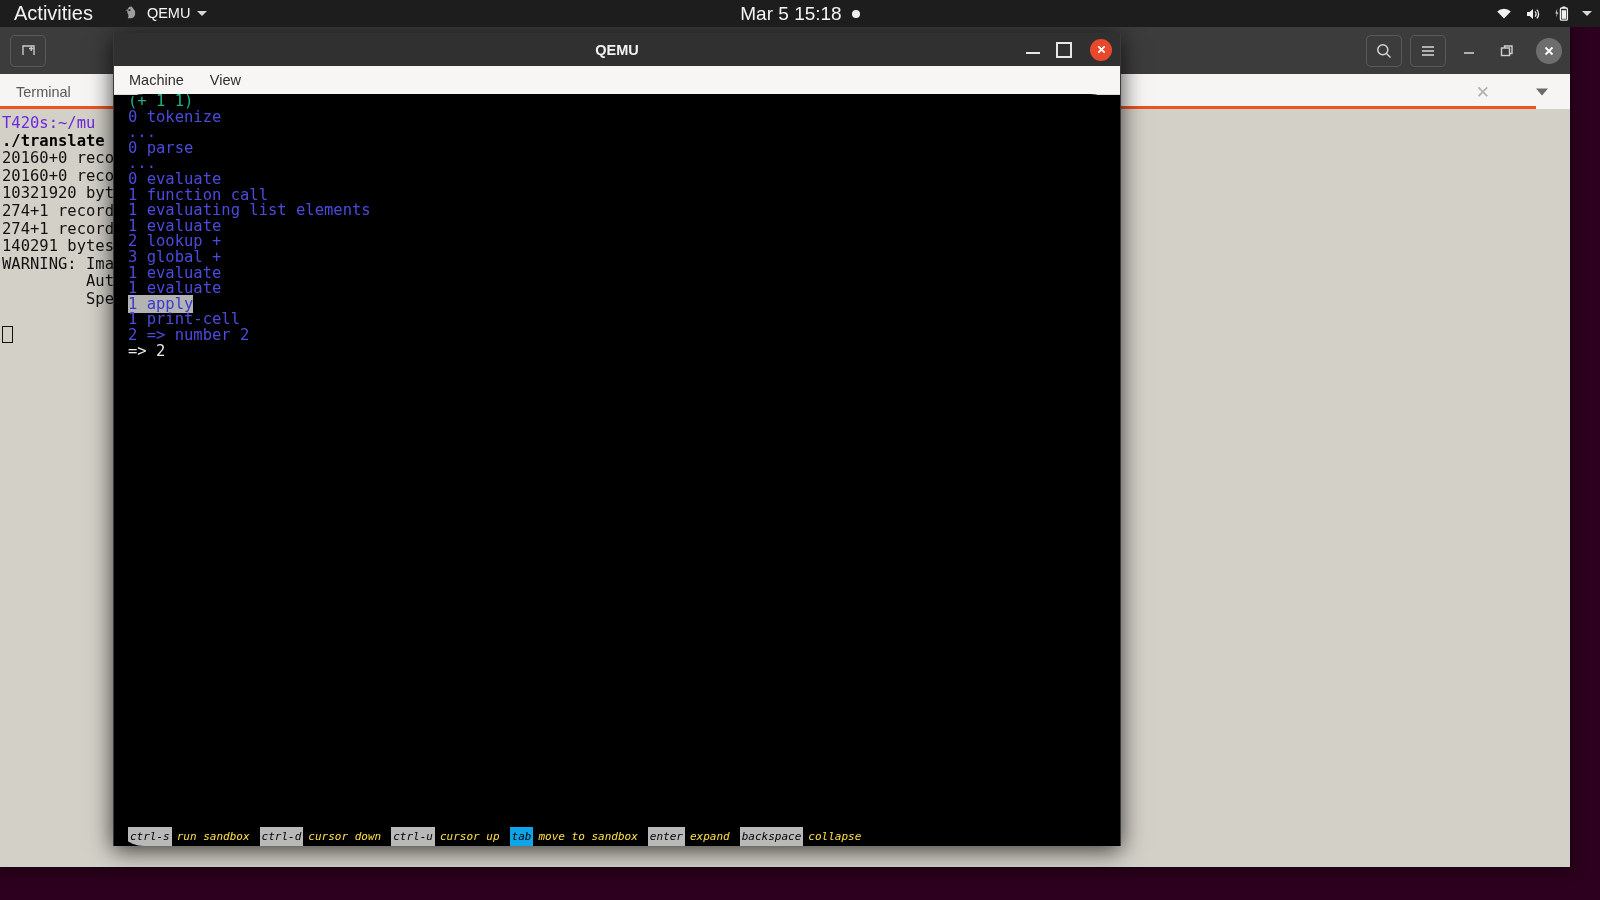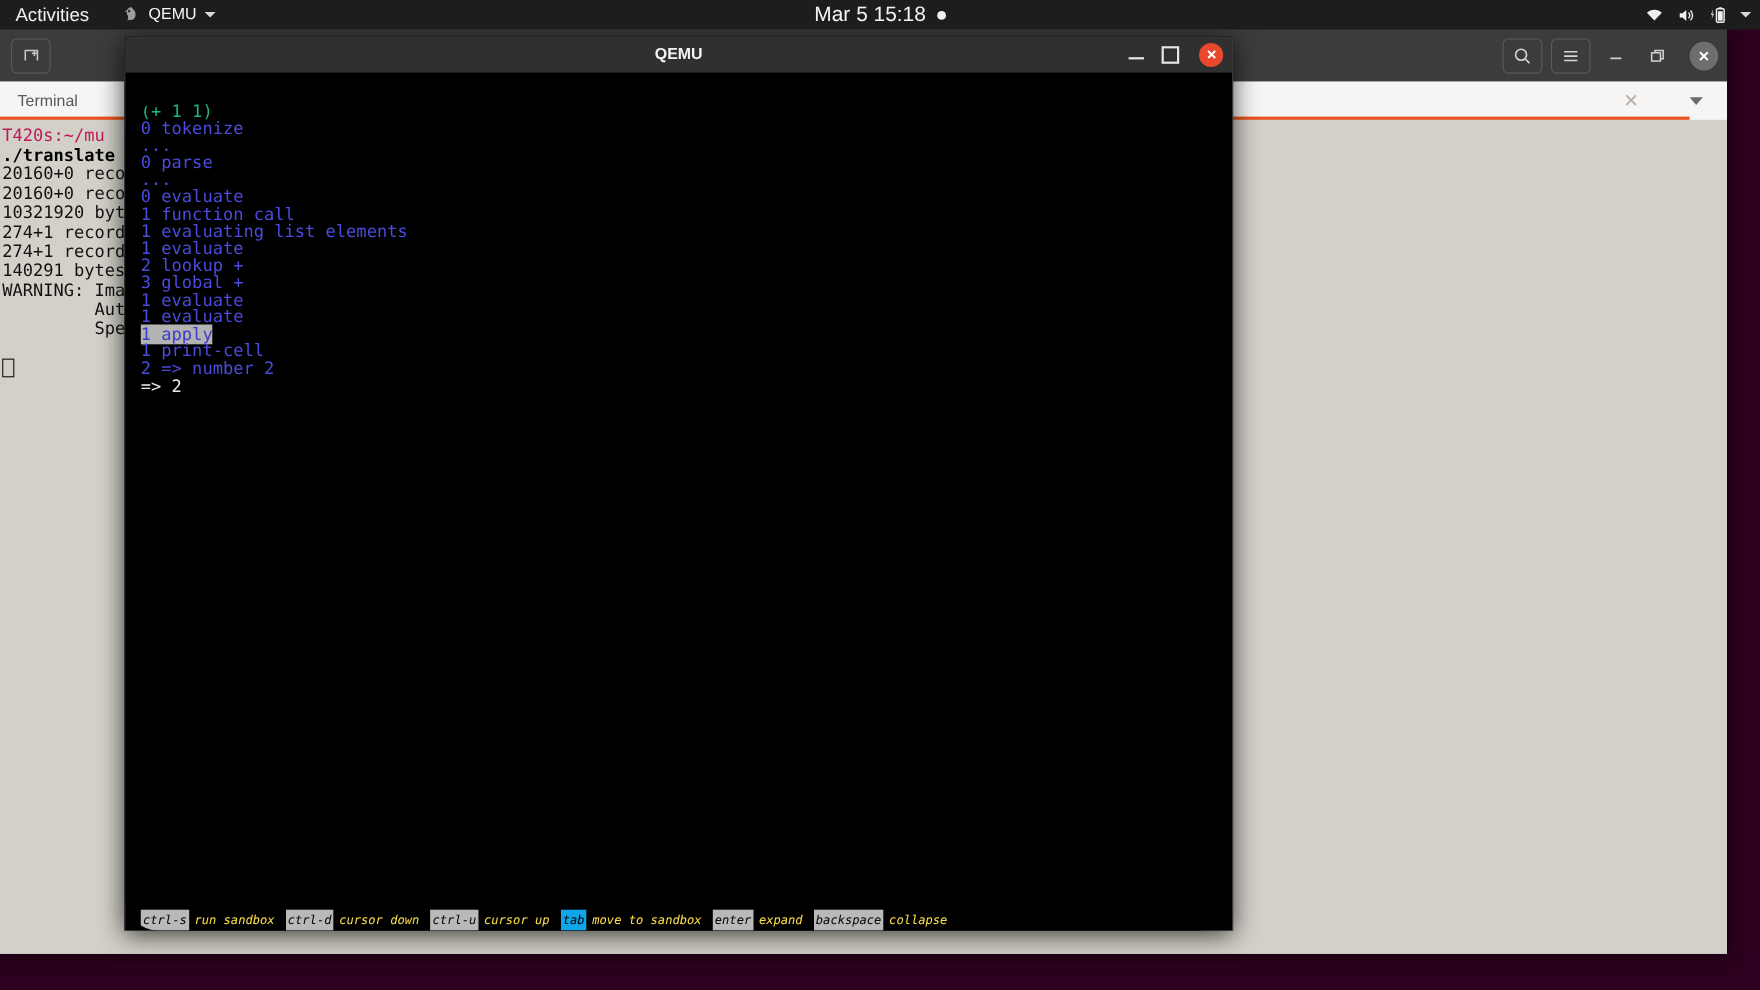--- a/index.html
+++ b/index.html
@@ -23,21 +23,21 @@
     background: #1d1d1d;
     display: flex; align-items: center;
     color: #ffffff;
     font-size: 14px;
     z-index: 100;
   }
   #activities {
     padding: 0 10px 0 14px;
     line-height: 27px;
     color: #f2f2f2;
-    font-size: 17px;
+    font-size: 20px;
   }
   #app-menu {
     display: flex; align-items: center; gap: 7px;
     padding: 0 8px; margin-left: 12px;
     line-height: 27px;
   }
   #app-menu .appname { font-size: 14.5px; color: #f7f7f7; }
   .parrot-icon { width: 17px; height: 17px; position: relative; display:inline-block; }
   .parrot-icon svg { display:block; }
   .caret-down {
@@ -140,21 +140,21 @@
     background: #d3d0c8;
     color: #111111;
     font-family: "DejaVu Sans Mono", "Liberation Mono", monospace;
     font-size: 15.5px;
     line-height: 17.6px;
     padding: 6px 0 0 2px;
     box-sizing: border-box;
     white-space: pre;
     overflow: hidden;
   }
-  #bg-term .host { color: #be185d; text-align: right; }
+  #bg-term .host { color: #6d28d9; text-align: right; }
   #bg-term .cmd { color: #000000; font-weight: bold; }
   #bg-cursor {
     display: inline-block;
     width: 9px; height: 15px;
     border: 1.5px solid #111;
     background: transparent;
     vertical-align: -2px;
   }
 
   
@@ -374,20 +374,24 @@
         <span id="qemu-min"></span>
         <span id="qemu-max"></span>
         <span id="qemu-close">
           <svg width="13" height="13" viewBox="0 0 13 13">
             <path d="M3.3 3.3 L9.7 9.7 M9.7 3.3 L3.3 9.7" stroke="#ffffff" stroke-width="1.8"></path>
           </svg>
         </span>
       </div>
     </div>
 
+    <div id="qemu-menubar">
+      <span class="qemu-menu-item">Machine</span>
+      <span class="qemu-menu-item">View</span>
+    </div>
 
     <div id="qemu-screen">
       <div id="qemu-console" style="left:14px; top:0;"><div class="ln"><span class="c-green">(+ 1 1)</span></div><div class="ln"><span class="c-blue">0 tokenize</span></div><div class="ln"><span class="c-blue">...</span></div><div class="ln"><span class="c-blue">0 parse</span></div><div class="ln"><span class="c-blue">...</span></div><div class="ln"><span class="c-blue">0 evaluate</span></div><div class="ln"><span class="c-blue">1 function call</span></div><div class="ln"><span class="c-blue">1 evaluating list elements</span></div><div class="ln"><span class="c-blue">1 evaluate</span></div><div class="ln"><span class="c-blue">2 lookup +</span></div><div class="ln"><span class="c-blue">3 global +</span></div><div class="ln"><span class="c-blue">1 evaluate</span></div><div class="ln"><span class="c-blue">1 evaluate</span></div><div class="ln"><span class="c-blue hl">1 apply</span></div><div class="ln"><span class="c-blue">1 print-cell</span></div><div class="ln"><span class="c-blue">2 =&gt; number 2</span></div><div class="ln"><span class="c-white">=&gt; 2</span></div></div>
       <div id="qemu-hints"><span class="hint-group"><span class="hint-key">ctrl-s</span><span class="hint-label">run sandbox</span></span><span class="hint-group"><span class="hint-key">ctrl-d</span><span class="hint-label">cursor down</span></span><span class="hint-group"><span class="hint-key">ctrl-u</span><span class="hint-label">cursor up</span></span><span class="hint-group"><span class="hint-key accent">tab</span><span class="hint-label">move to sandbox</span></span><span class="hint-group"><span class="hint-key">enter</span><span class="hint-label">expand</span></span><span class="hint-group"><span class="hint-key">backspace</span><span class="hint-label">collapse</span></span></div>
     </div>
   </div>
 
 </div>
 
 </body></html>

